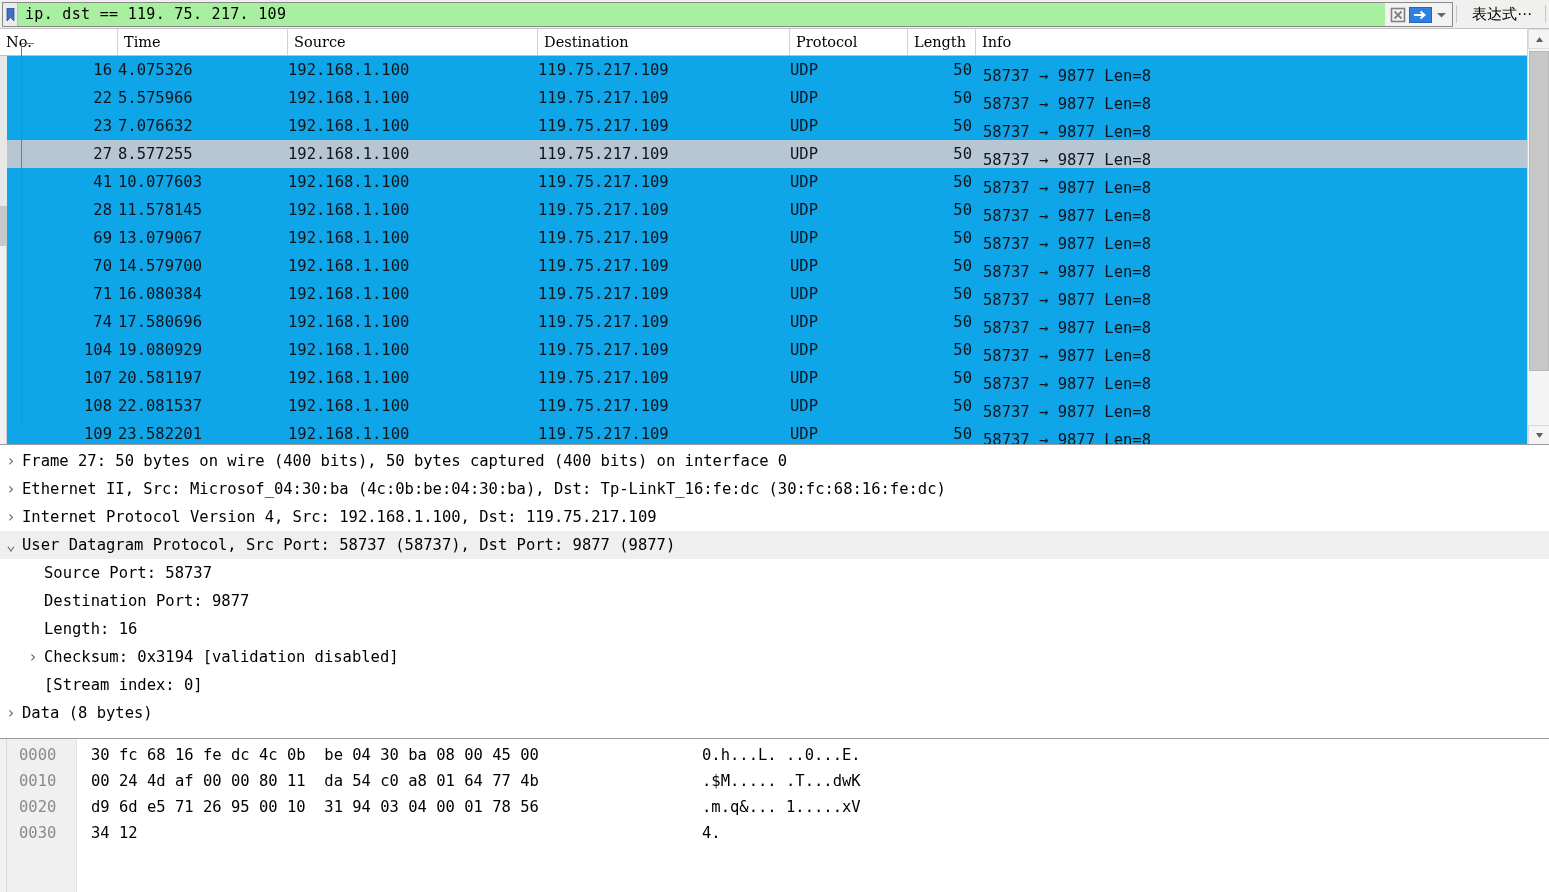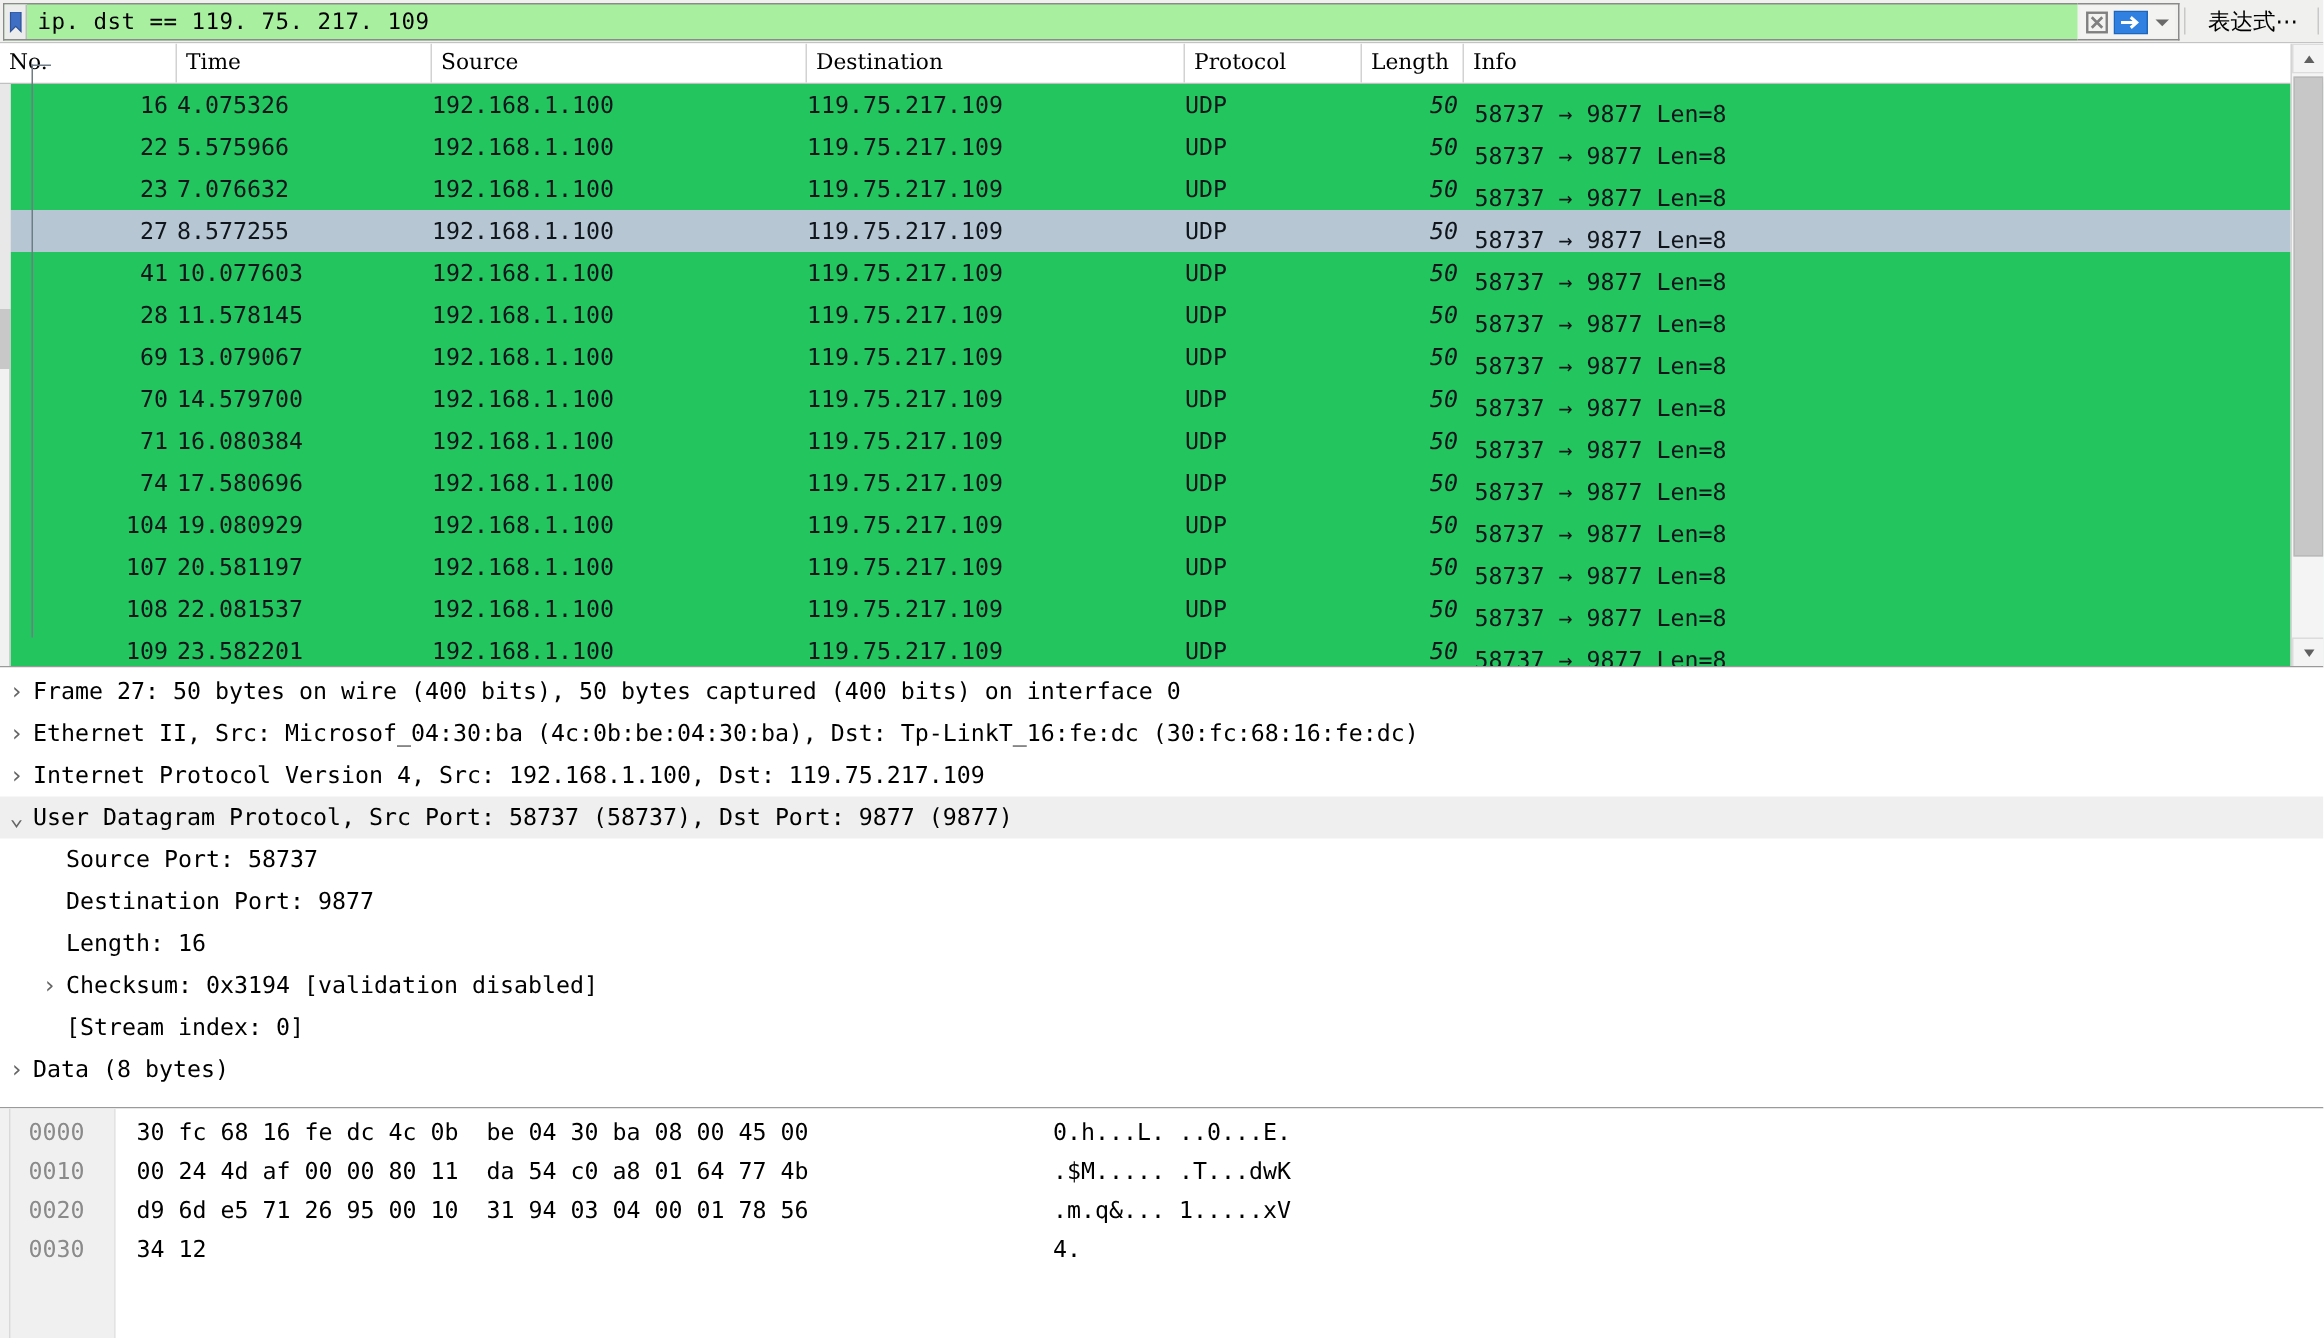--- a/index.html
+++ b/index.html
@@ -126,37 +126,37 @@
   .rows-vp {
     flex: 1 1 auto;
     position: relative;
     overflow: hidden;
     background: #ffffff;
   }
   .prow {
     display: flex;
     height: 28px;
     align-items: center;
-    background: #22c55e;
+    background: #0ea5e9;
     font-family: "DejaVu Sans Mono", monospace;
     font-size: 15.5px;
     color: #10151c;
     white-space: nowrap;
   }
   .prow.sel { background: #b6c6d2; }
   .prow .c {
     overflow: hidden;
     white-space: nowrap;
   }
   .c-no     { width: 118px; text-align: right; padding-right: 6px; }
   .c-time   { width: 170px; padding-left: 0px; }
   .c-src    { width: 250px; padding-left: 0px; }
   .c-dst    { width: 252px; padding-left: 0px; }
   .c-proto  { width: 118px; padding-left: 0px; }
-  .c-len    { width: 68px;  text-align: right; padding-right: 4px; font-style: italic; }
+  .c-len    { width: 68px;  text-align: right; padding-right: 4px; }
   .c-info   { flex: 1 1 auto; padding-left: 7px; margin-top: 12px; }
 
   
   .conv-line {
     position: absolute;
     left: 21px;
     top: 14px;
     width: 1px;
     height: 382px;
     background: #6e7c86;

